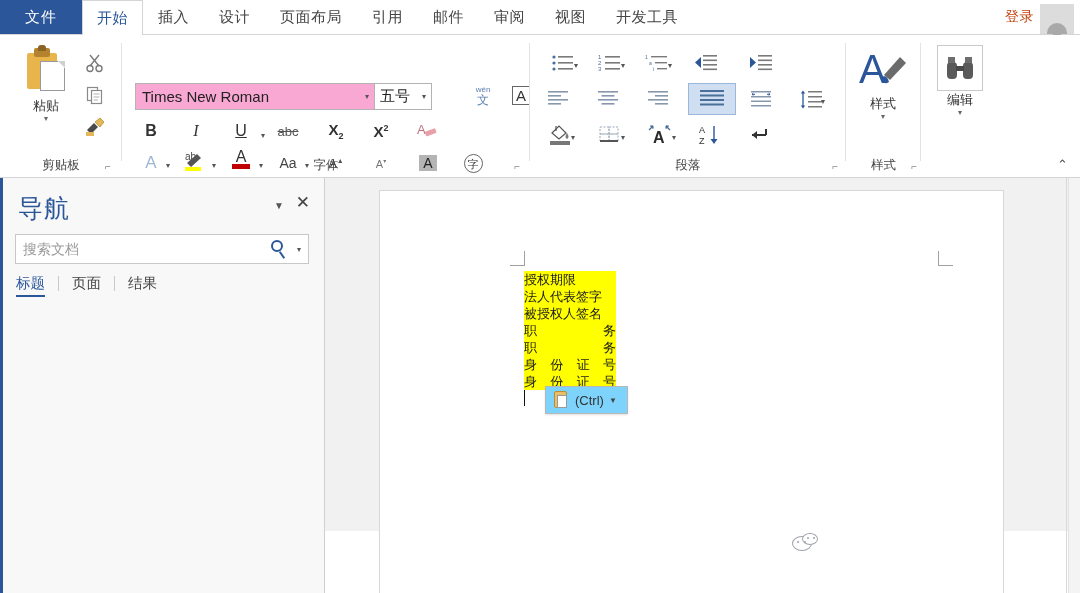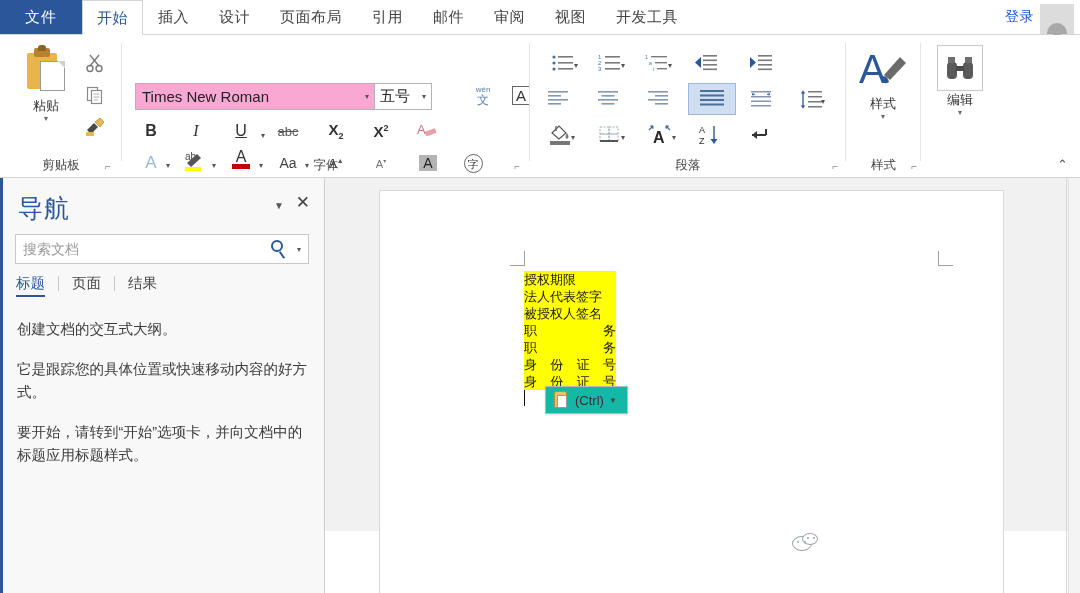--- a/index.html
+++ b/index.html
@@ -35,21 +35,21 @@
     position:relative; z-index:3;
   }
   .tabbar-underline{
     position:absolute; left:0; top:34px; width:1080px; height:1px; background:#d4d4d4;
   }
   .tab.active::after{
     content:''; position:absolute; left:0; right:0; bottom:-1px; height:2px; background:#ffffff;
   }
   .signin {
     position:absolute; right:46px; top:8px;
-    font-size:14px; color:#1d4ed8; letter-spacing:.5px;
+    font-size:14px; color:#c2410c; letter-spacing:.5px;
   }
   .avatar-box {
     position:absolute; right:6px; top:4px; width:34px; height:30px;
     background:#dcdcdc; display:flex; align-items:flex-end; justify-content:center;
   }
   .avatar-head { width:12px; height:12px; border-radius:50%; background:#a9a9a9; margin-bottom:-2px; }
   .avatar-body { position:absolute; bottom:0; width:20px; height:11px; border-radius:10px 10px 0 0; background:#a9a9a9; }
 
   
   .ribbon {
@@ -156,21 +156,21 @@
   .doc-text { position:absolute; left:144px; top:80px; width:92px; }
   .hl-line {
     background:#ffff00; font-size:13px; color:#1a1a1a; line-height:17px;
     height:17px; white-space:nowrap; font-family:"DejaVu Sans","Liberation Sans",sans-serif;
   }
   .hl-line.spread { display:flex; justify-content:space-between; }
   .cursor { position:absolute; left:0; top:119px; width:1px; height:16px; background:#111; }
 
   .paste-opts {
     position:absolute; left:545px; top:386px; width:83px; height:28px;
-    background:#14b8a6; border:1px solid #b8b8b8; display:flex; align-items:center;
+    background:#7dd3fc; border:1px solid #b8b8b8; display:flex; align-items:center;
     box-shadow:0 1px 2px rgba(0,0,0,.12);
   }
   .po-icon { width:20px; height:20px; position:relative; margin-left:5px; }
   .po-clip { position:absolute; left:3px; top:1px; width:13px; height:17px; background:#e8c06a; border:1px solid #b98f33; border-radius:2px; }
   .po-page { position:absolute; left:6px; top:5px; width:10px; height:13px; background:#fff; border:1px solid #9a9a9a; }
   .po-label { font-size:13px; color:#333; margin-left:4px; }
   .po-caret { font-size:8px; color:#444; margin-left:5px; }
 
   
   .watermark { position:absolute; left:790px; top:532px; display:flex; align-items:center; }
@@ -562,25 +562,20 @@
     </div>
 
     <div class="nav-tabs">
       <div class="nav-tab active"><span>标题</span></div>
       <div class="nav-tab-div"></div>
       <div class="nav-tab"><span>页面</span></div>
       <div class="nav-tab-div"></div>
       <div class="nav-tab"><span>结果</span></div>
     </div>
 
-    <div class="nav-body">
-      <div class="nav-p">创建文档的交互式大纲。</div>
-      <div class="nav-p">它是跟踪您的具体位置或快速移动内容的好方式。</div>
-      <div class="nav-p">要开始，请转到“开始”选项卡，并向文档中的标题应用标题样式。</div>
-    </div>
   </div>
 
   <div class="docarea">
     <div class="page">
 
       <div class="margin-mark" style="left:130px; top:60px;">
         <div class="mm-v" style="left:14px; top:0; height:15px;"></div>
         <div class="mm-h" style="left:0; top:14px; width:15px;"></div>
       </div>
 

